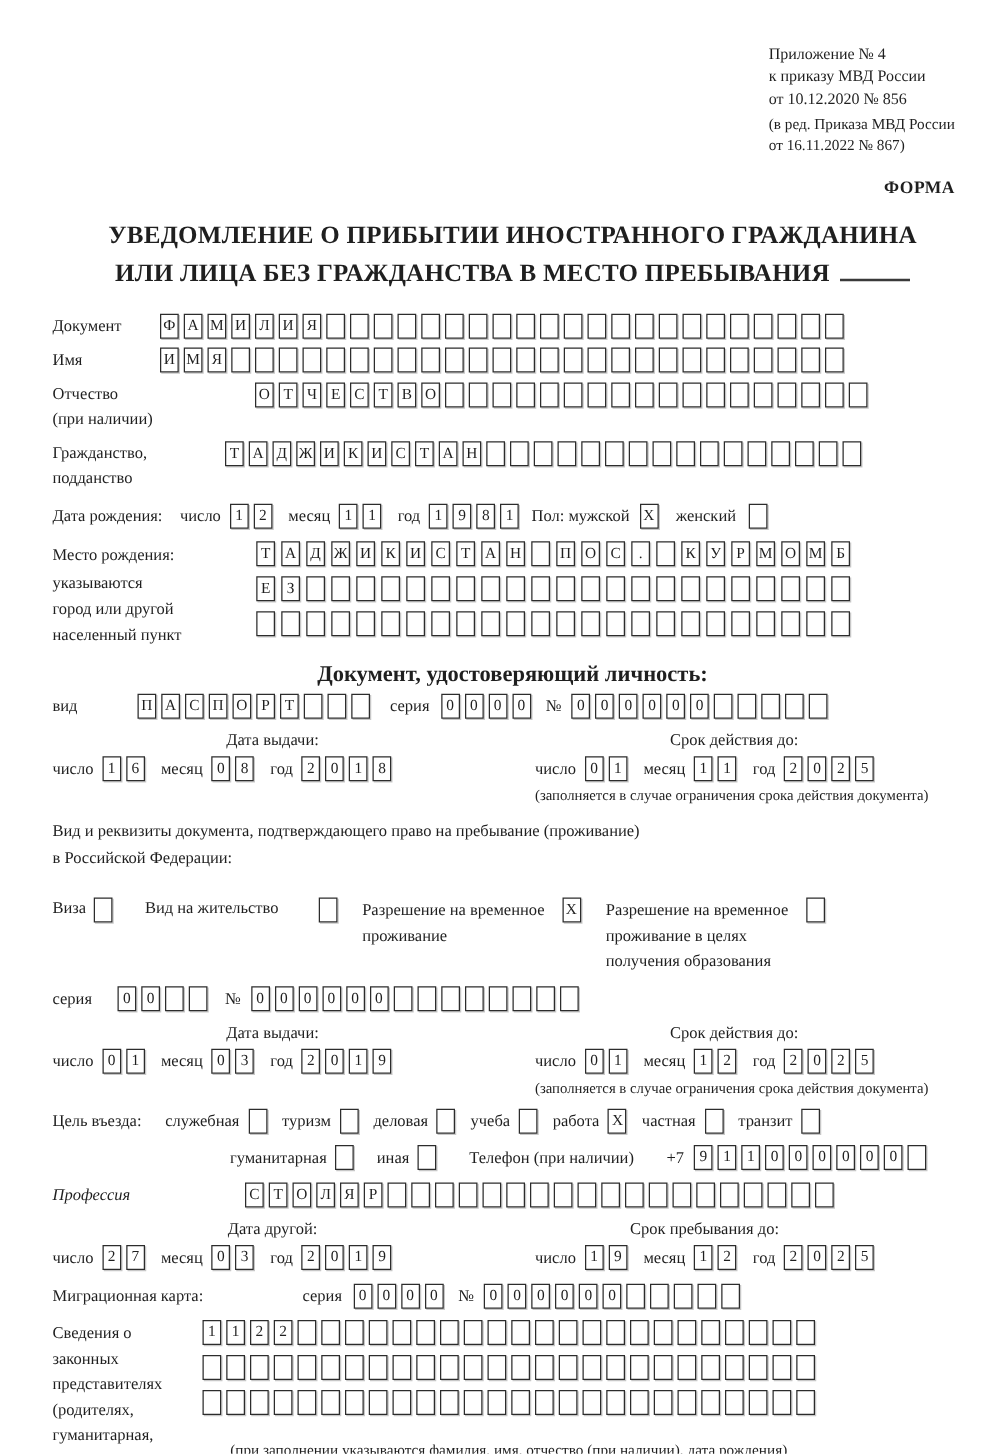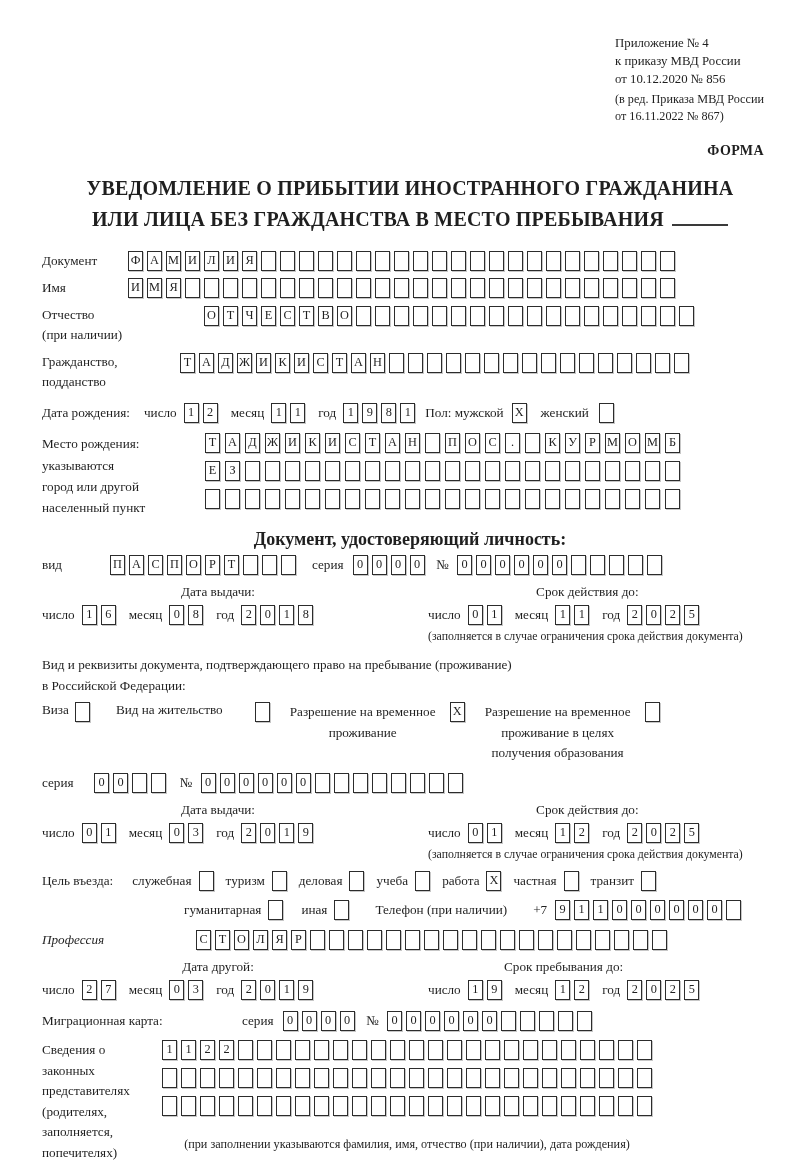--- a/index.html
+++ b/index.html
@@ -48,22 +48,22 @@
   .dategrp .cells:last-child{margin-right:0;}
 
   .two-col{display:flex;margin-top:9px;}
   .col-l{flex:none;width:352px;}
   .col-r{flex:none;padding-left:34px;}
   .grp-title{text-align:center;font-size:13.2px;margin-bottom:5px;}
   .small-note{font-size:11.8px;text-align:right;padding-right:4px;margin-top:4px;}
 
   .para{margin-top:10px;line-height:1.6;}
 
-  .permit-row{display:flex;align-items:flex-start;margin-top:6px;}
-  .permit-label{text-align:center;line-height:1.55;}
+  .permit-row{display:flex;align-items:flex-start;margin-top:22px;}
+  .permit-label{text-align:left;line-height:1.55;}
   .gap6{width:6px;flex:none;}.gap14{width:14px;flex:none;}
   .gap20{width:20px;flex:none;}.gap26{width:26px;flex:none;}.gap32{width:32px;flex:none;}
 
   .purpose-row{display:flex;align-items:center;margin-top:9px;}
   .purpose-row .plbl{margin:0 7px 0 12px;}
   .purpose-row .plbl:first-child{margin-left:0;}
   .indent2{padding-left:142px;}
   .phone-lbl{margin:0 10px 0 26px;}
 
   .guard-note{font-size:12.2px;margin-top:13px;text-align:center;}
@@ -712,21 +712,21 @@
           <span class="cell"></span>
         </span>
     </div>
 
     <div class="row top" style="margin-top:9px;">
       <span class="flabel w-guard">
         <span>Сведения о</span><br>
         <span>законных</span><br>
         <span>представителях</span><br>
         <span>(родителях,</span><br>
-        <span>заполняется,</span><br>
+        <span>гуманитарная,</span><br>
         <span>попечителях)</span>
       </span>
       <span class="stack">
         <span class="cells">
             <span class="cell">1</span>
             <span class="cell">1</span>
             <span class="cell">2</span>
             <span class="cell">2</span>
             <span class="cell"></span>
             <span class="cell"></span>

